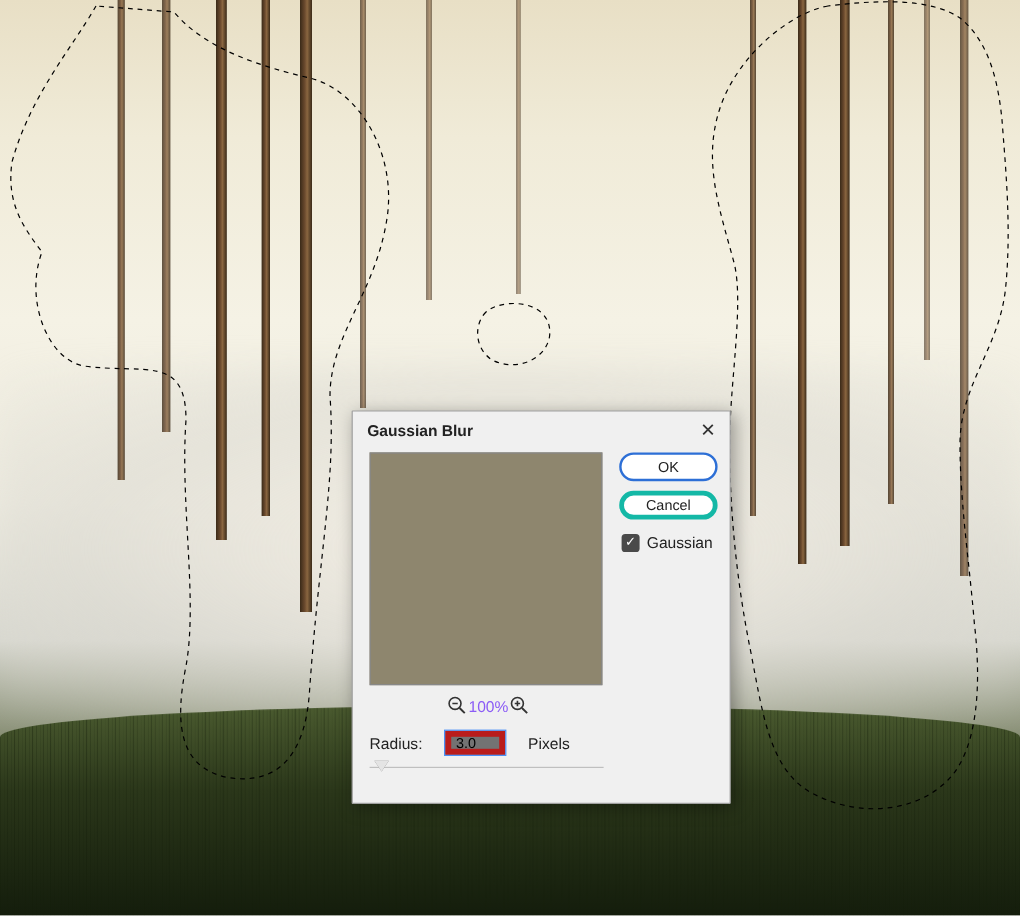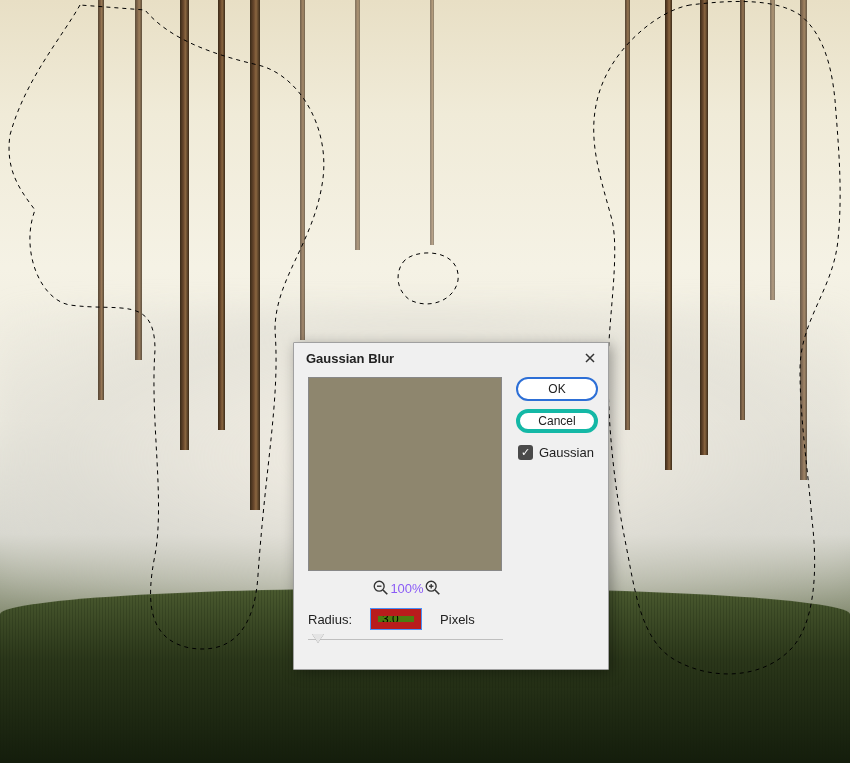--- a/index.html
+++ b/index.html
@@ -111,22 +111,22 @@
     .radius-row {
       display: flex;
       align-items: center;
       gap: 19px;
       margin-top: 12px;
       color: #222;
     }
     .radius-input {
       width: 50px;
       height: 20px;
-      border: 7px solid #b91c1c;
-      background: #4d7c0f;
+      border: 5px solid #b91c1c;
+      background: #737373;
       font-size: 12px;
       color: #000;
       padding: 0 4px;
       outline: 1px solid #4a90f8;
       text-align: left;
     }
     .slider-track {
       position: relative;
       margin-top: 10px;
       height: 14px;

